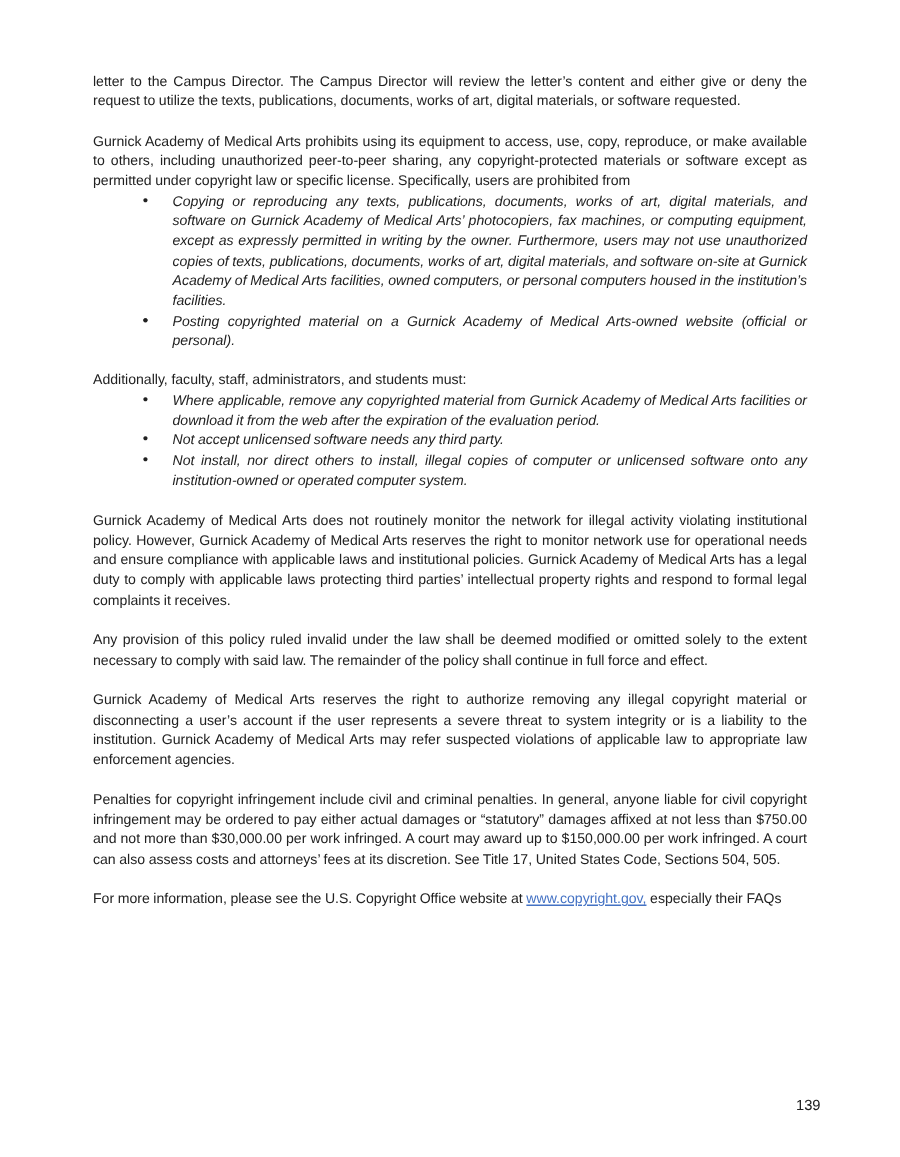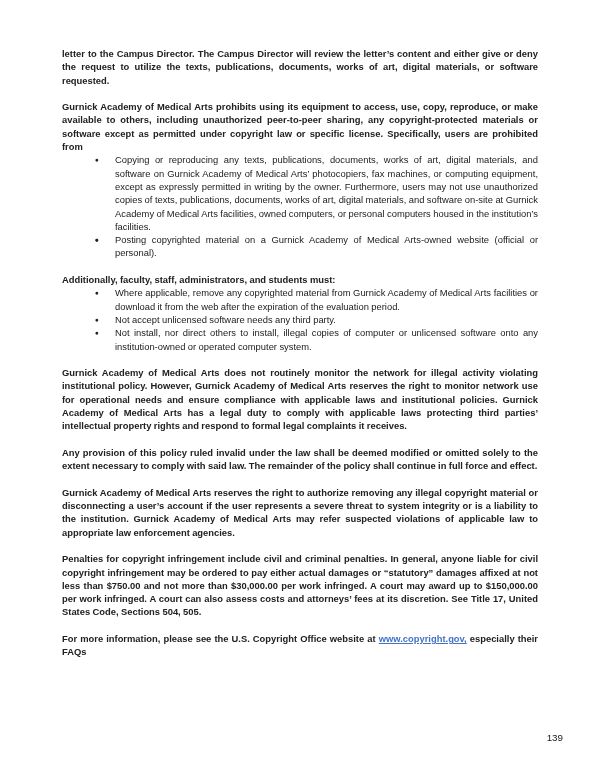--- a/index.html
+++ b/index.html
@@ -21,55 +21,55 @@
     left: 62px;
     top: 47px;
     width: 476px;
     font-size: 9.4px;
     line-height: 13.3px;
     text-align: justify;
     word-spacing: -0.2px;
   }
   .para {
     margin: 0 0 13.3px 0;
-    font-weight: bold;
   }
   .para.tight {
     margin-bottom: 0;
   }
   .para.last {
     margin-bottom: 0;
   }
   ul.blist {
     list-style: none;
     margin: 0 0 13.3px 0;
     padding: 0;
   }
   ul.blist li {
     position: relative;
     padding-left: 53px;
     text-align: justify;
+    font-style: italic;
   }
   .bullet {
     position: absolute;
     left: 33px;
     top: 0;
     font-size: 6.5px;
     line-height: 13.3px;
     color: #212121;
   }
   .link {
     color: #4472c4;
     text-decoration: underline;
     cursor: pointer;
   }
   .page-number {
     position: absolute;
     top: 732px;
-    right: 37px;
+    right: 53px;
     font-size: 9.8px;
     line-height: 12px;
     color: #212121;
     text-align: left;
   }
 </style>
 </head>
 <body>
 
 <div class="page">

